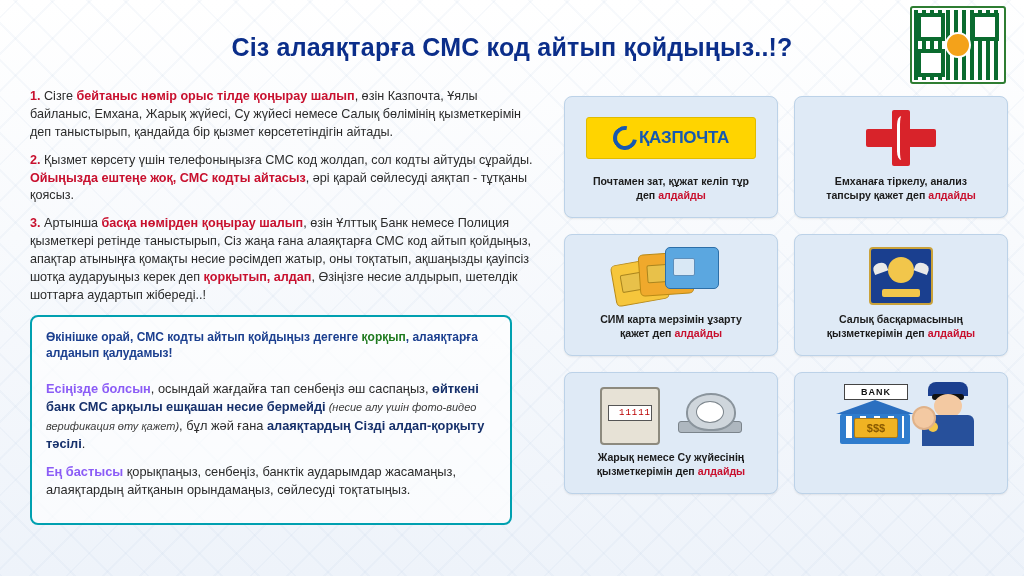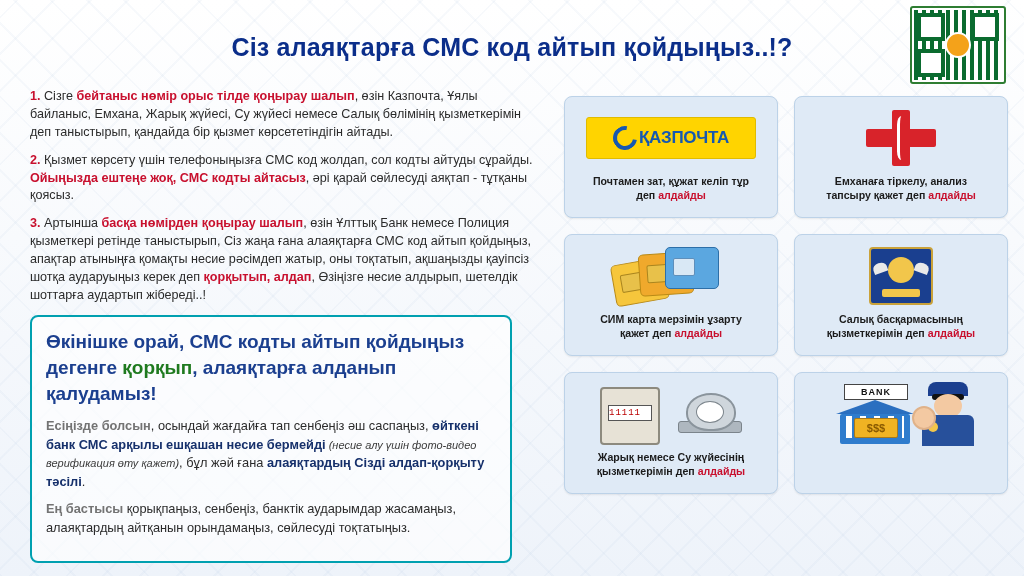--- a/index.html
+++ b/index.html
@@ -68,29 +68,29 @@
   .para .num{font-weight:bold;color:#c8102e;}
   .red-b{color:#c8102e;font-weight:bold;}
 
   
   .warn{
     margin-top:6px;border:2px solid #00a0b0;border-radius:8px;
     background:rgba(255,255,255,.65);
     padding:12px 14px 14px 14px;width:482px;box-sizing:border-box;
   }
   .warn-title{
-    font-size:19px;line-height:1.38;color:#1b3f8f;font-weight:bold;margin-bottom:10px;
+    font-size:12px;line-height:1.38;color:#1b3f8f;font-weight:bold;margin-bottom:18px;
   }
   .warn-title .g{color:#1f7a1f;}
   .warn-p{
     font-size:12.8px;line-height:1.45;color:#2b2b2b;margin-bottom:9px;
   }
   .warn-p b{color:#16306b;}
   .warn-p .small-i{font-size:11px;font-style:italic;color:#3b3b3b;font-weight:normal;}
-  .warn-p .g{color:#737373;font-weight:bold;}
+  .warn-p .g{color:#8b5cf6;font-weight:bold;}
 
   
   .cards{
     position:absolute;left:564px;top:96px;width:444px;
     display:grid;grid-template-columns:214px 214px;grid-gap:16px 16px;
   }
   .card{
     background:#dfeaf6;border:1px solid #bcd2e8;border-radius:8px;
     height:122px;box-sizing:border-box;
     display:flex;flex-direction:column;align-items:center;justify-content:flex-start;
@@ -160,21 +160,21 @@
   .emblem .wing-r{right:2px;transform:rotate(20deg);}
 
   
   .meters{position:relative;width:150px;height:62px;}
   .meter-e{
     position:absolute;left:4px;top:4px;width:56px;height:54px;background:#e7e2d6;border:2px solid #8d8madd;
     border:2px solid #8d8a7e;border-radius:4px;
   }
   .meter-e .dial{
     position:absolute;left:6px;top:16px;width:42px;height:14px;background:#fff;border:1px solid #555;
-    font-size:9px;color:#b00;letter-spacing:1px;text-align:left;line-height:14px;font-family:"Liberation Mono",monospace;
+    font-size:9px;color:#b00;letter-spacing:1px;text-align:right;line-height:14px;font-family:"Liberation Mono",monospace;
   }
   .meter-w{
     position:absolute;right:6px;top:10px;width:62px;height:44px;
   }
   .meter-w .body{
     position:absolute;left:8px;top:0;width:46px;height:34px;background:#cfd6dc;border:2px solid #8a949c;border-radius:50% 50% 45% 45%;
   }
   .meter-w .face{
     position:absolute;left:18px;top:8px;width:26px;height:20px;background:#fff;border:1px solid #7b848b;border-radius:50%;
   }

